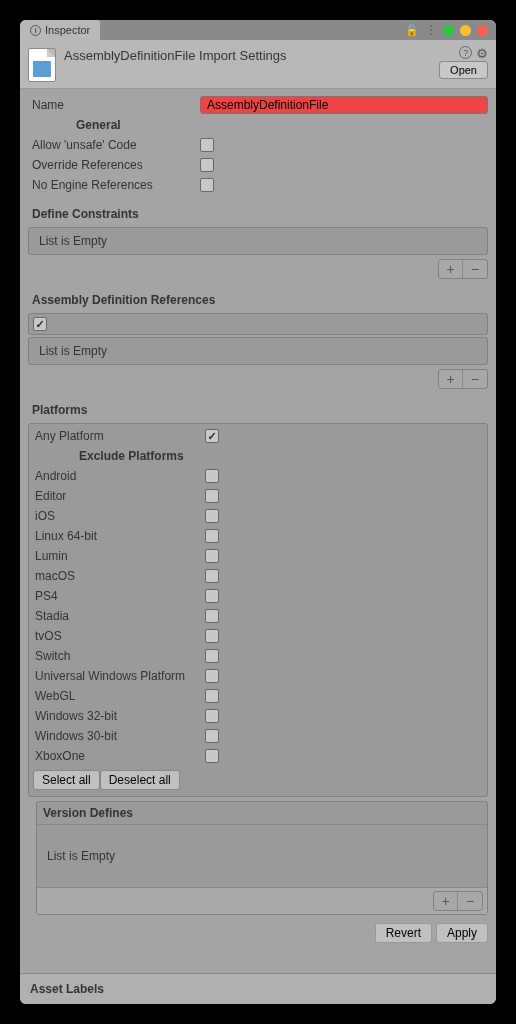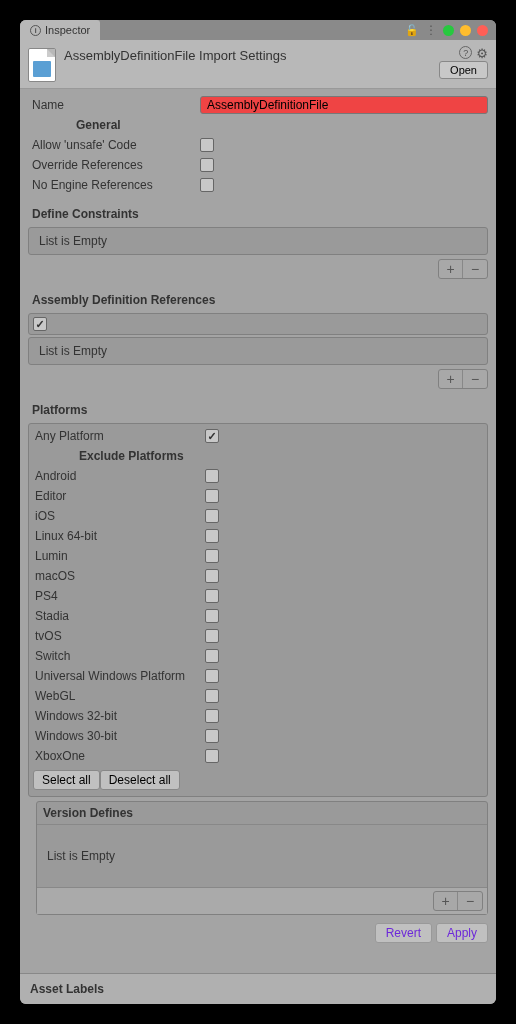--- a/index.html
+++ b/index.html
@@ -50,21 +50,21 @@
 .platforms-box .label { padding-left: 2px; }
 .select-btns { display: flex; padding: 4px; }
 .select-btn { background: #c0c0c0; border: 1px solid #888; border-radius: 3px; padding: 2px 8px; font-size: 12px; cursor: pointer; }
 
 .version-box { background: #9a9a9a; border: 1px solid #808080; border-radius: 3px; margin: 4px 0 2px 8px; }
 .version-header { font-weight: bold; padding: 4px 6px; font-size: 12px; border-bottom: 1px solid #888; }
 .version-body { padding: 24px 10px; font-size: 12px; }
 .version-footer { display: flex; justify-content: flex-end; padding: 3px 4px; background: #aaa; border-top: 1px solid #888; }
 
 .bottom-btns { display: flex; justify-content: flex-end; gap: 4px; padding: 6px 0; }
-.bottom-btn { background: #c0c0c0; border: 1px solid #999; border-radius: 3px; padding: 2px 10px; font-size: 12px; color: #6d28d9; cursor: pointer; }
+.bottom-btn { background: #c0c0c0; border: 1px solid #999; border-radius: 3px; padding: 2px 10px; font-size: 12px; color: #000000; cursor: pointer; }
 
 .asset-labels { font-weight: bold; padding: 8px 10px; font-size: 12px; background: #b0b0b0; border-top: 1px solid #888; }
 
 .gear-icon::before { content: "⚙"; }
 .help-icon::before { content: "?"; }
 .help-icon { width: 13px; height: 13px; border: 1px solid #666; border-radius: 50%; display: inline-flex; align-items: center; justify-content: center; font-size: 9px; }
 </style>
 </head>
 <body>
 

